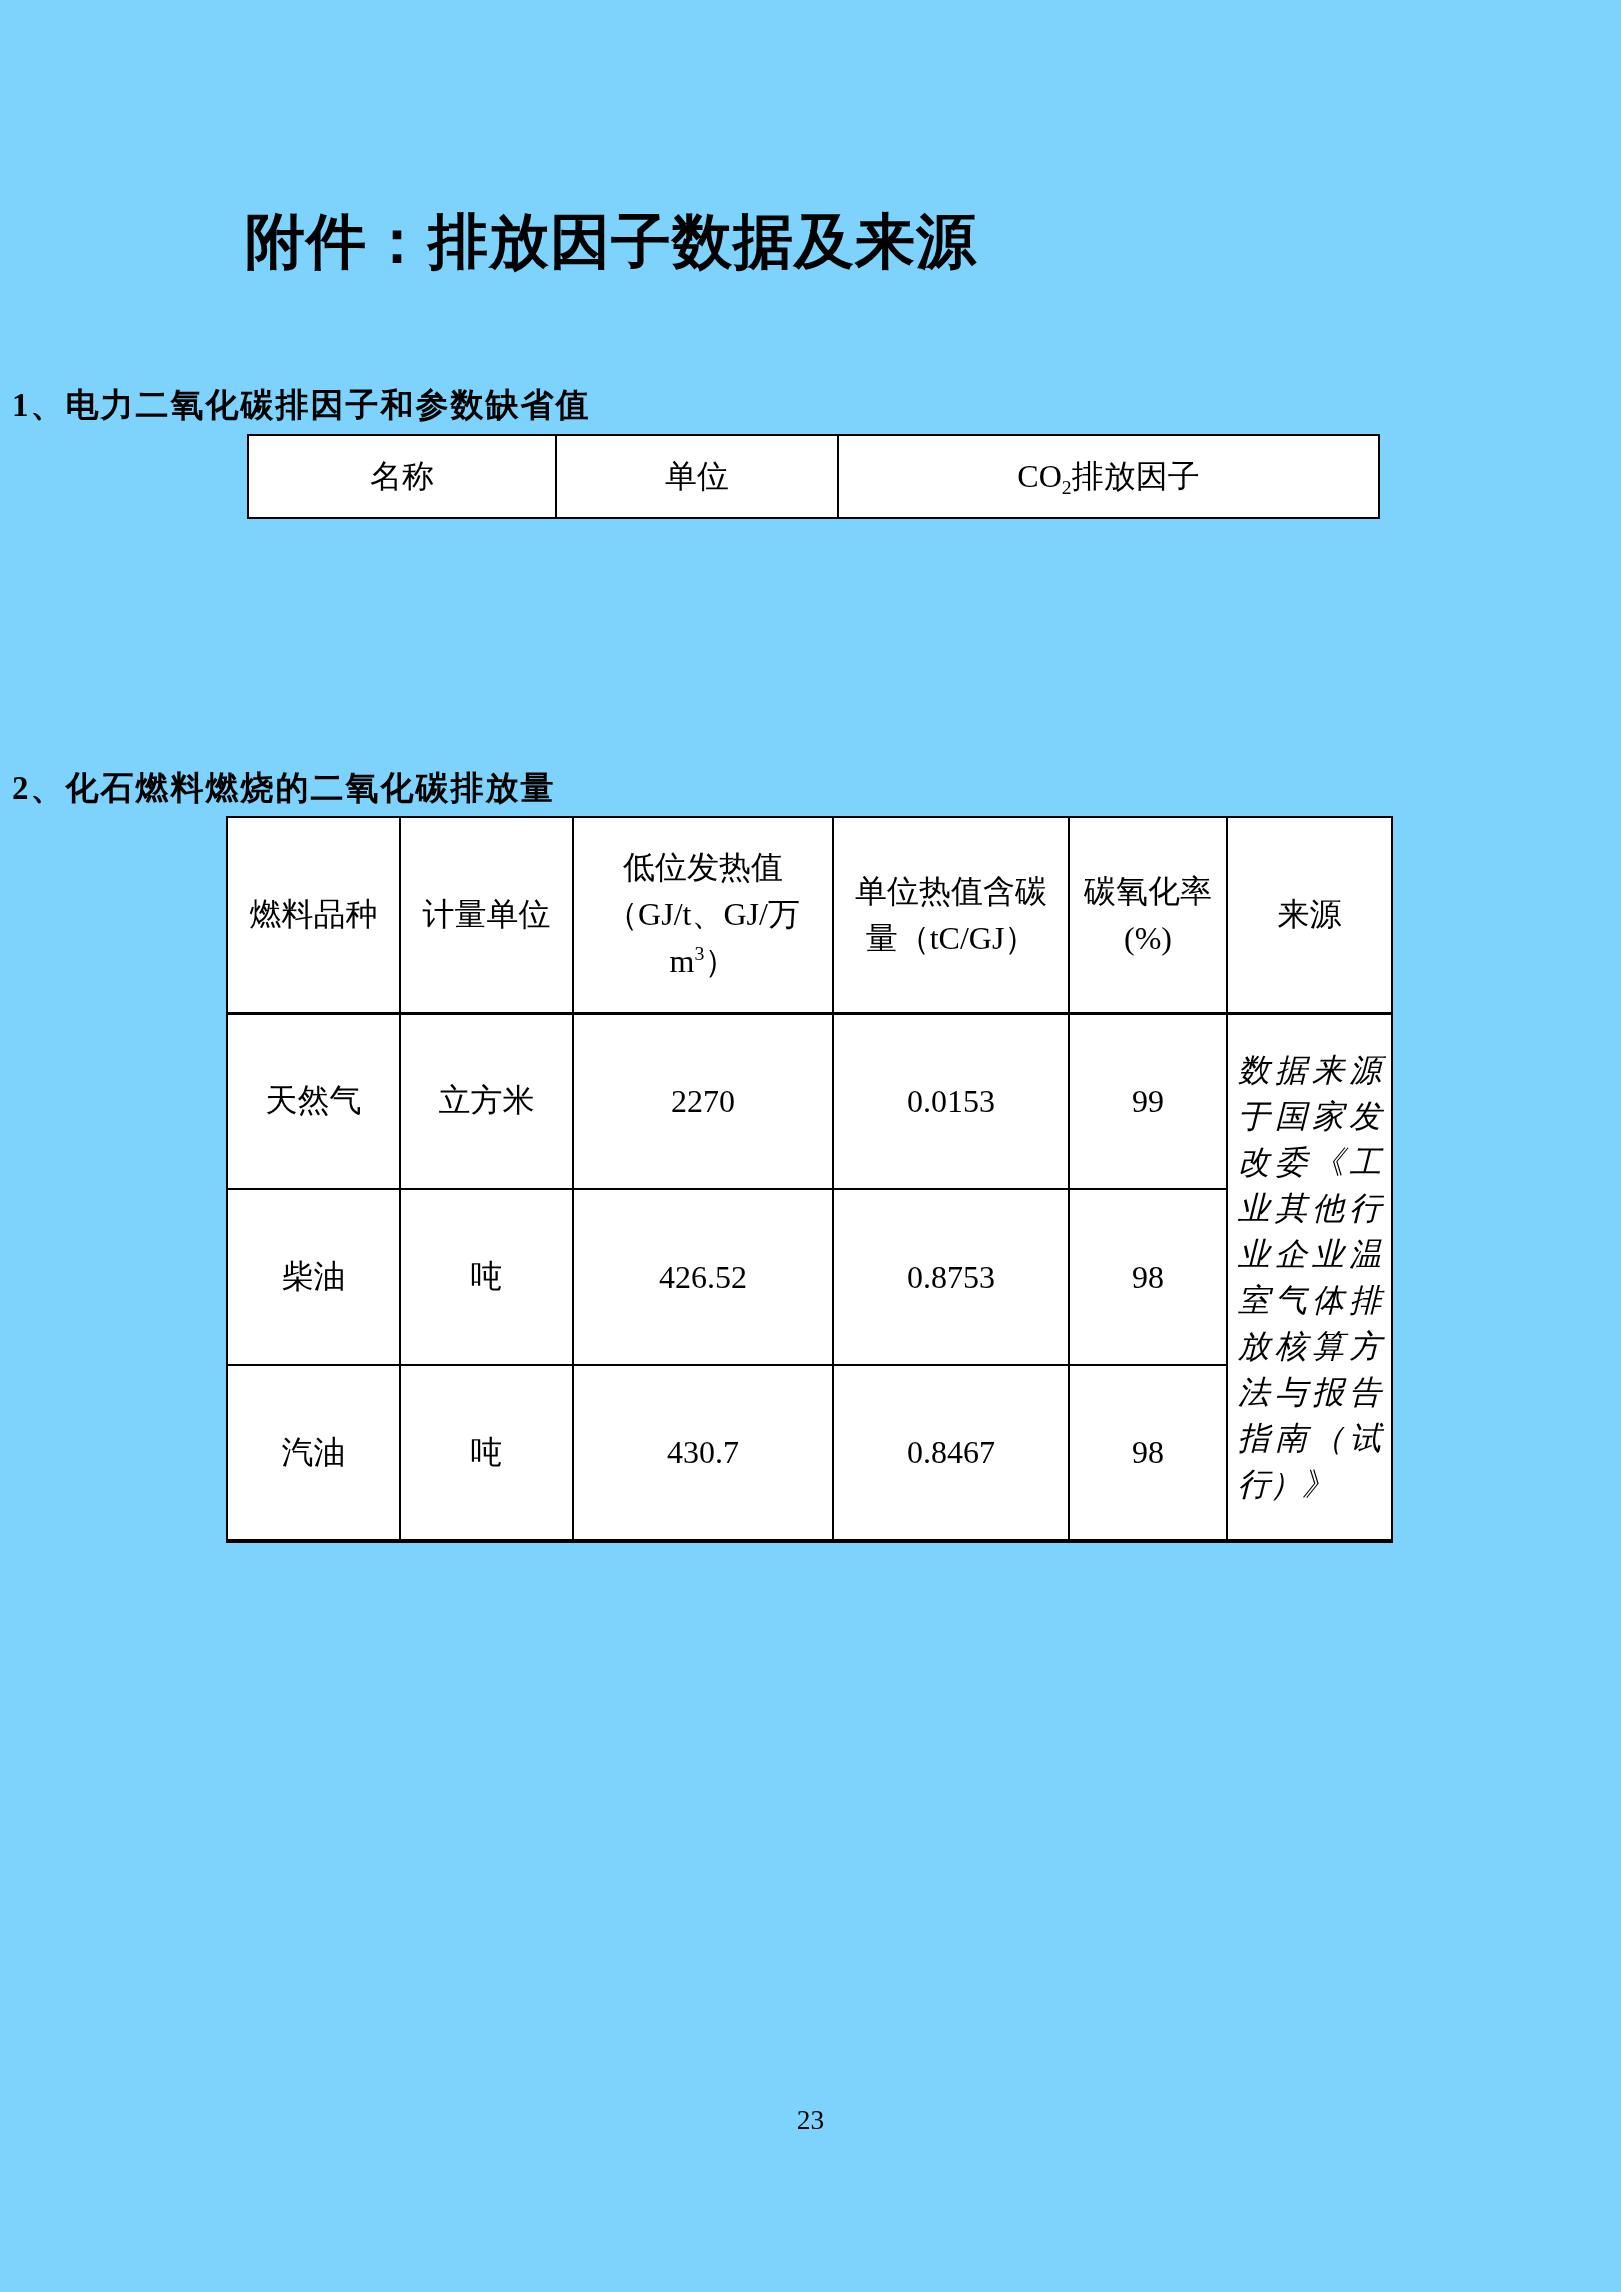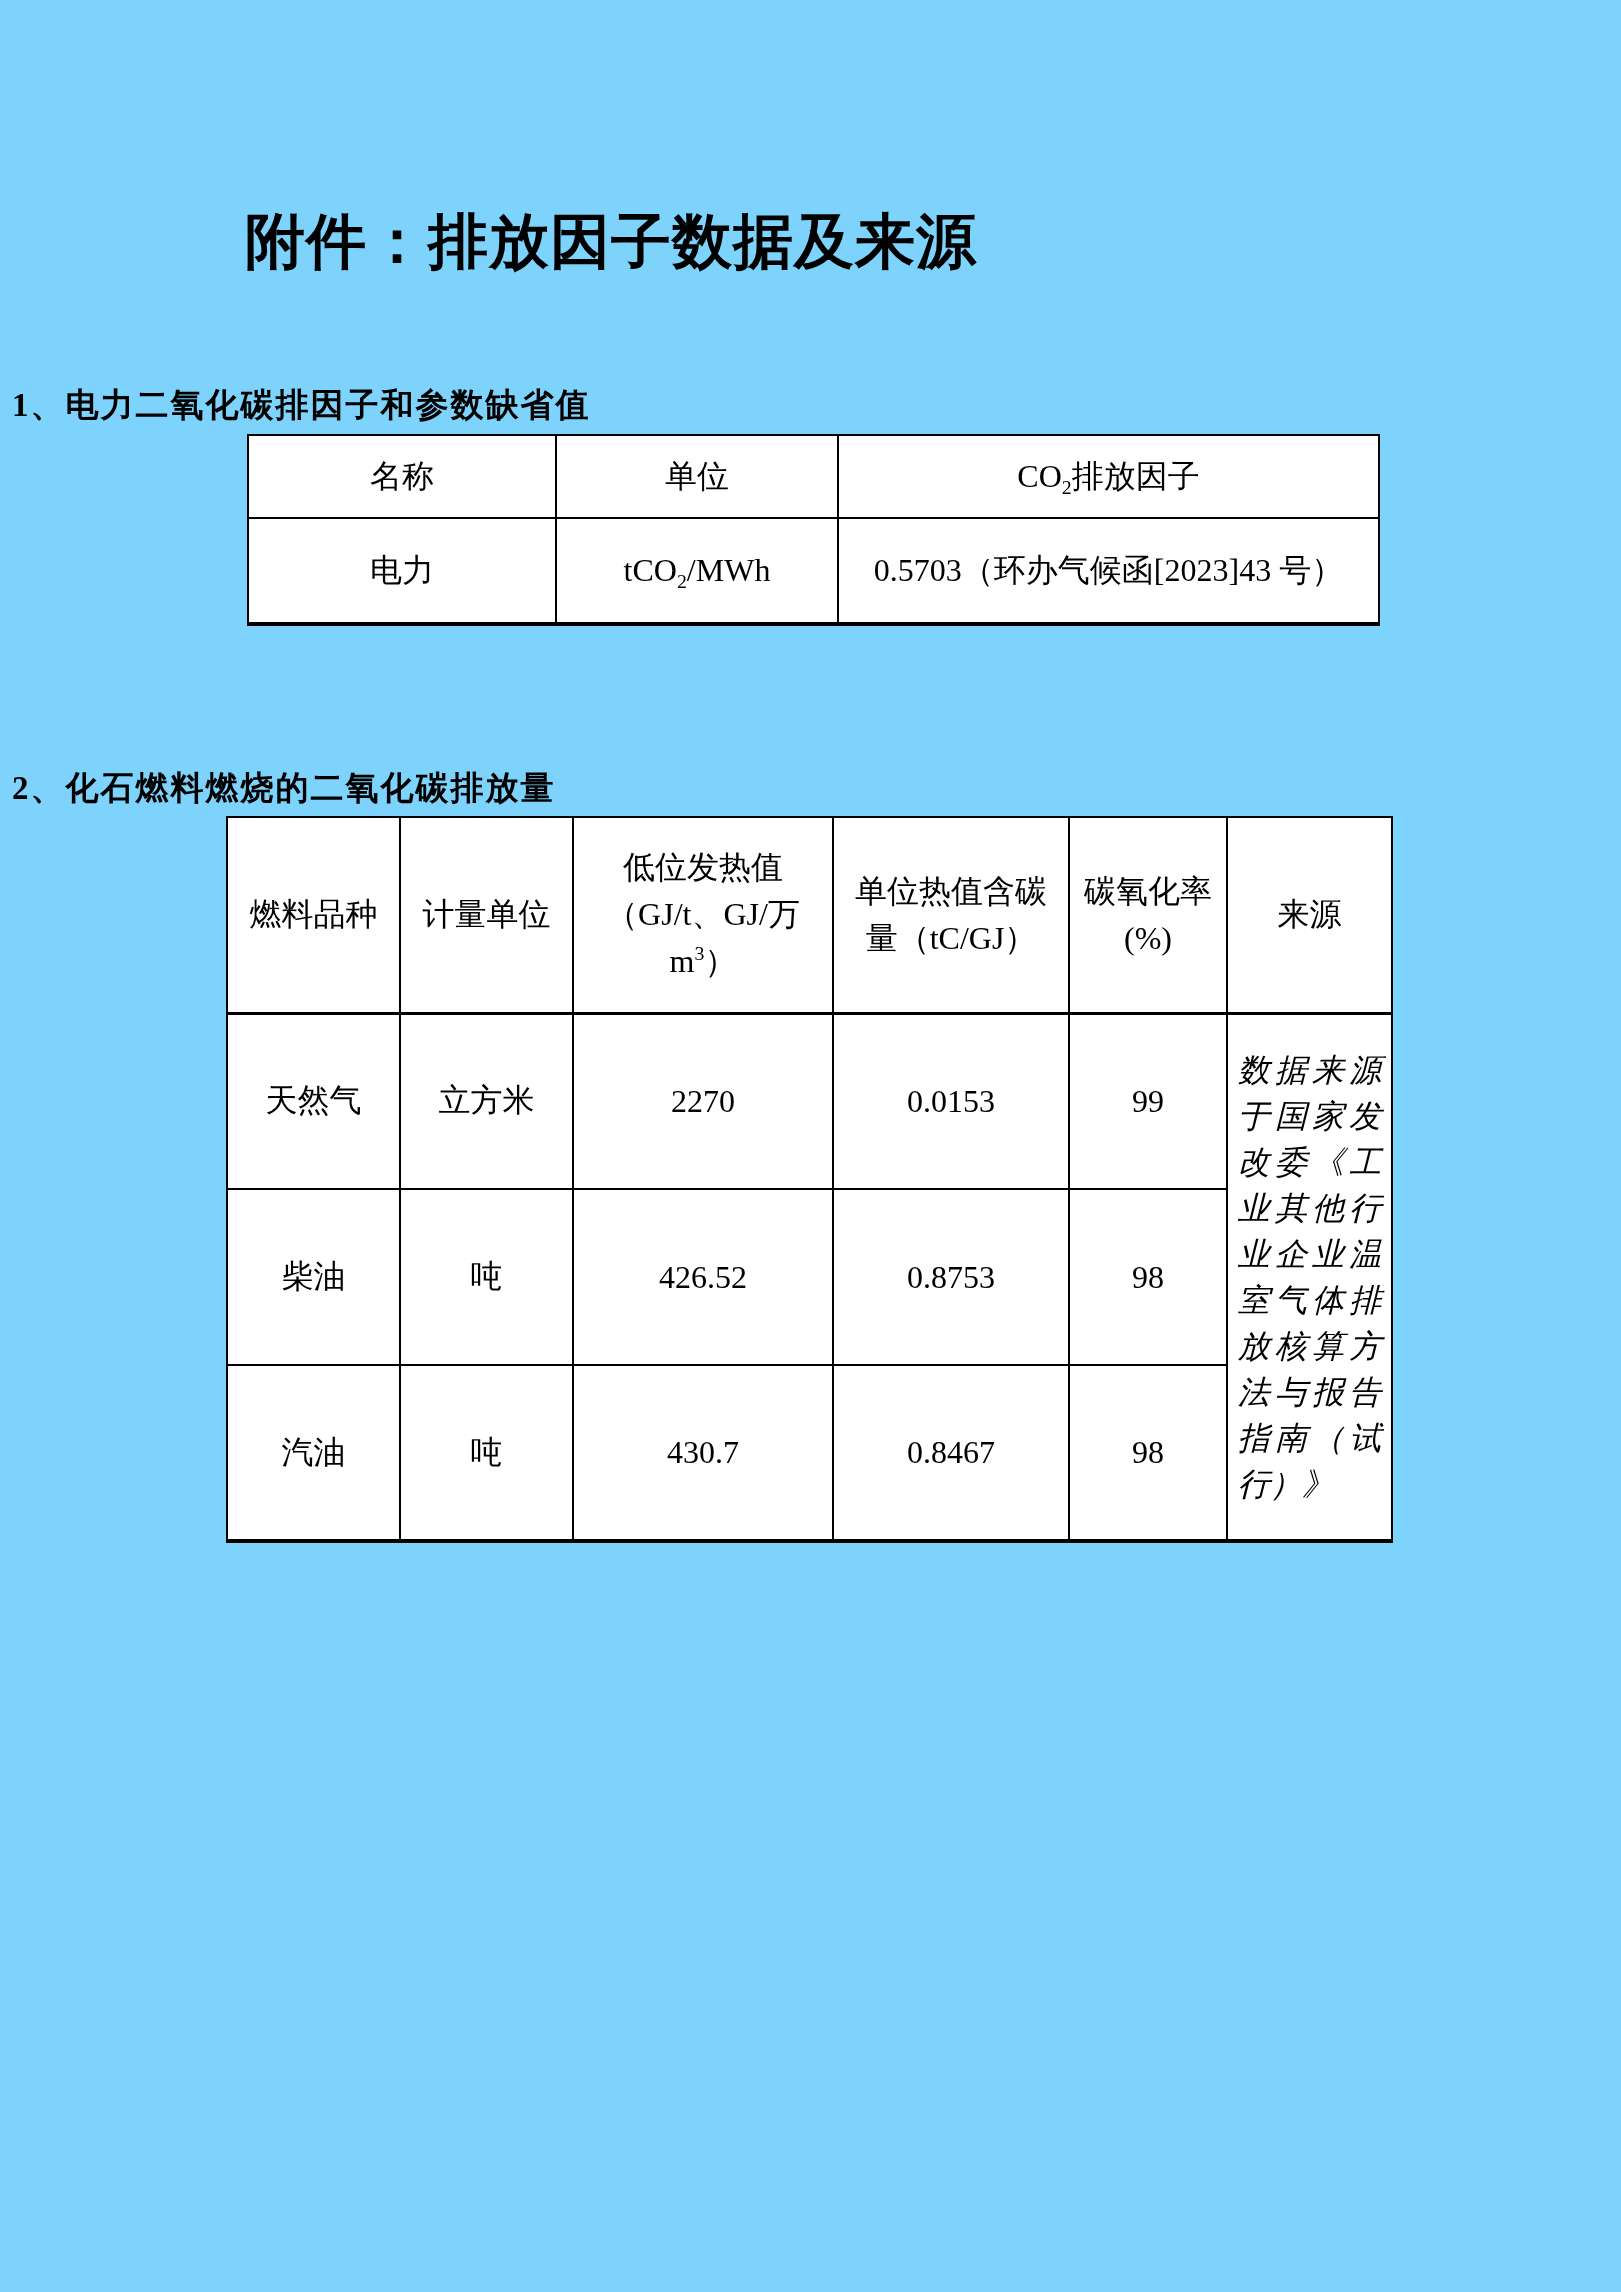--- a/index.html
+++ b/index.html
@@ -103,25 +103,20 @@
       <col style="width:308px">
       <col style="width:282px">
       <col style="width:541px">
     </colgroup>
     <tbody>
       <tr class="header-row">
         <td>名称</td>
         <td>单位</td>
         <td><span>CO</span><sub class="small-sub">2</sub><span>排放因子</span></td>
       </tr>
-      <tr class="data-row">
-        <td>电力</td>
-        <td><span>tCO</span><sub class="small-sub">2</sub><span>/MWh</span></td>
-        <td class="nowrap">0.5703（环办气候函[2023]43 号）</td>
-      </tr>
     </tbody>
   </table>
 
   <div class="table-caption caption-2">2、化石燃料燃烧的二氧化碳排放量</div>
 
   <table class="t2">
     <colgroup>
       <col style="width:173px">
       <col style="width:173px">
       <col style="width:260px">
@@ -156,15 +151,16 @@
       <tr class="data-row last-row">
         <td>汽油</td>
         <td>吨</td>
         <td>430.7</td>
         <td>0.8467</td>
         <td>98</td>
       </tr>
     </tbody>
   </table>
 
+  <div class="page-number">23</div>
 
 </div>
 
 
 </body></html>

